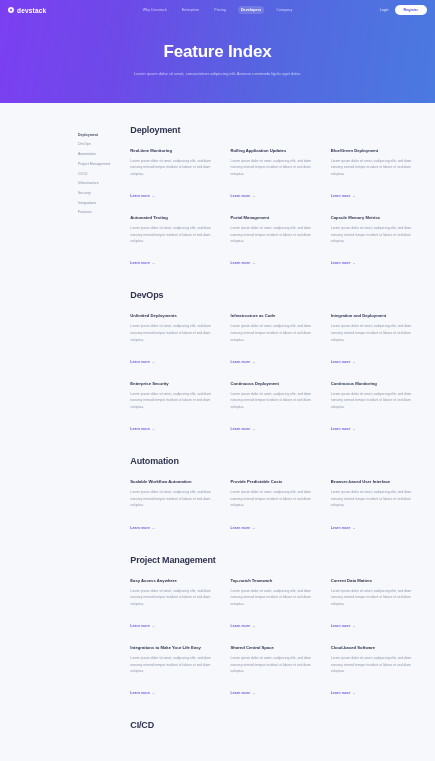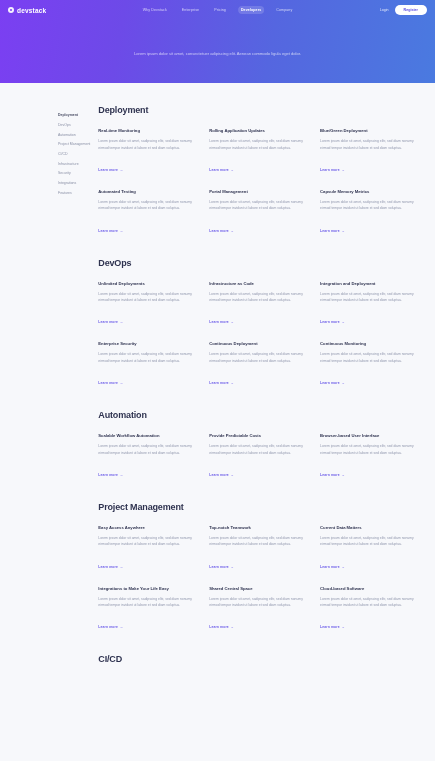--- a/index.html
+++ b/index.html
@@ -124,21 +124,22 @@
     max-width: 175px;
     margin-left: auto;
     margin-right: auto;
   }
 
   
   .page {
     display: flex;
     align-items: flex-start;
     padding: 22px 12px 0 12px;
-    gap: 4px;
+    gap: 16px;
+    margin-left: 20px;
   }
 
   .sidebar {
     flex: 0 0 62px;
     padding-top: 6px;
     padding-left: 46px;
   }
   .side-item {
     font-size: 3.5px;
     color: #8a90a6;
@@ -217,20 +218,21 @@
     </div>
 
     <div class="nav-auth">
       <span class="login-link">Login</span>
       <button class="register-btn">Register</button>
     </div>
 
   </div>
 
   <div class="hero-body">
+    <h1 class="hero-title">Feature Index</h1>
     <p class="hero-sub">Lorem ipsum dolor sit amet, consectetuer adipiscing elit. Aenean commodo ligula eget dolor.</p>
   </div>
 
 </div>
 
 <div class="page">
 
   <aside class="sidebar">
       <div class="side-item active">Deployment</div>
       <div class="side-item">DevOps</div>

